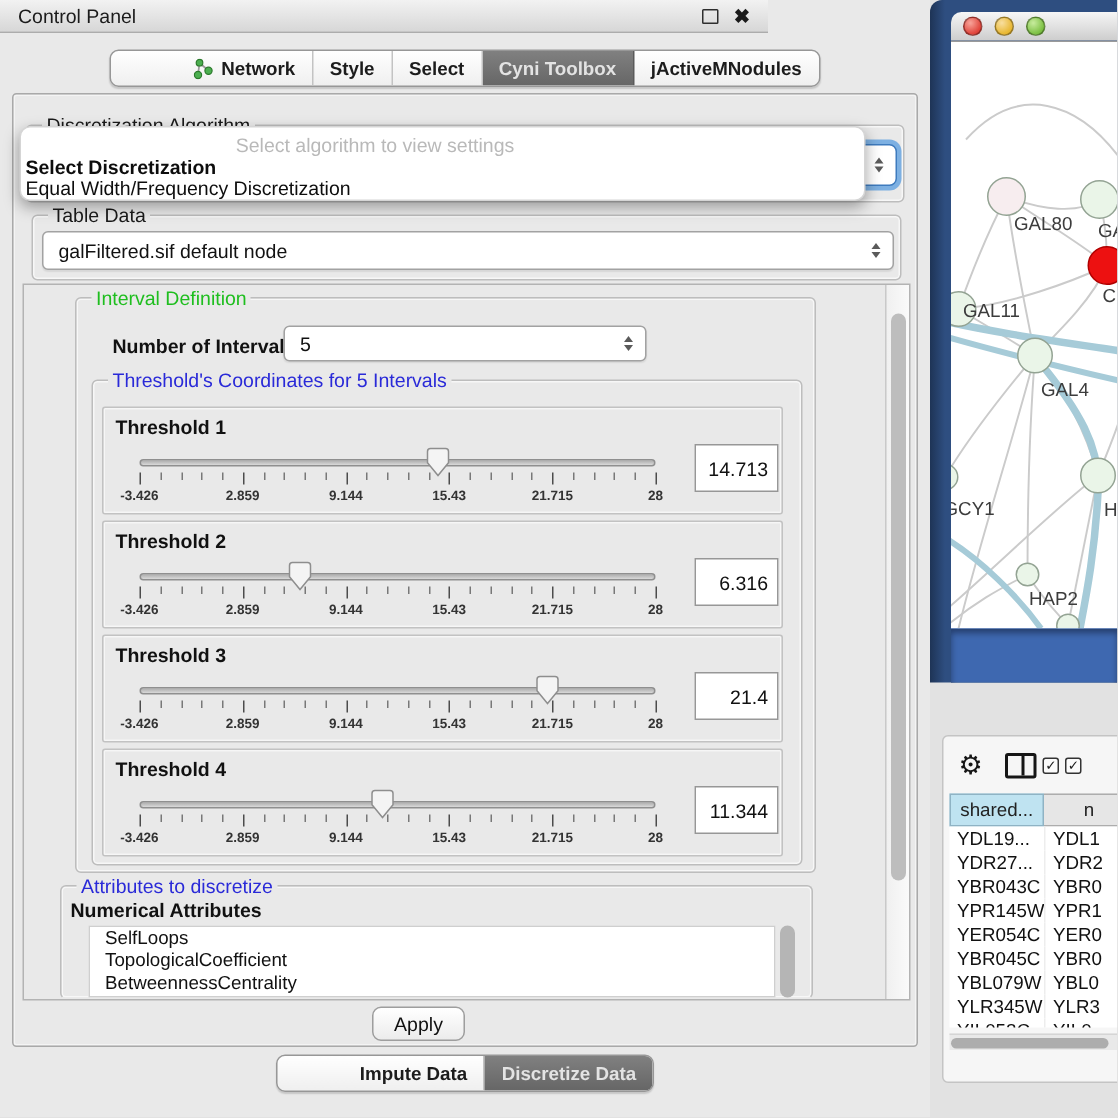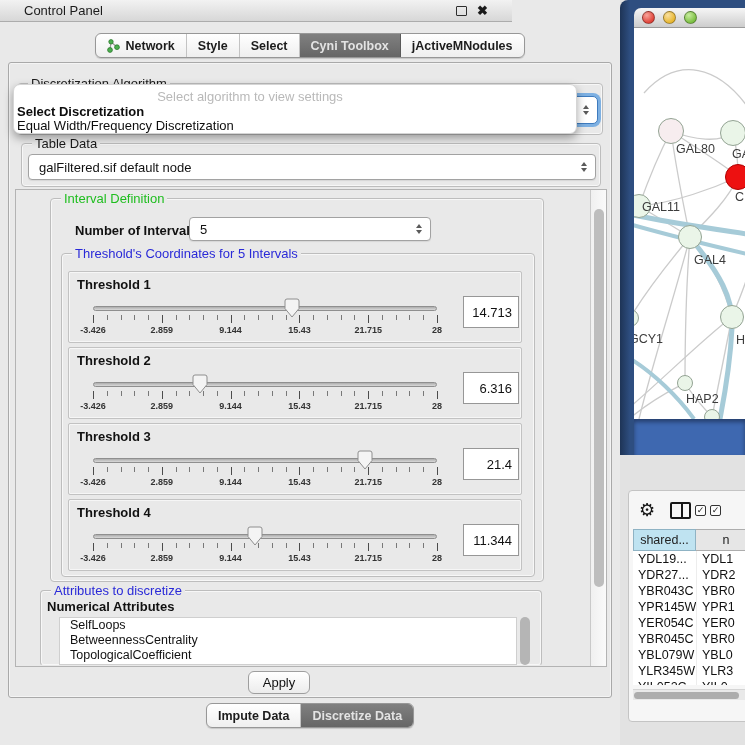--- a/index.html
+++ b/index.html
@@ -3,28 +3,28 @@
 <meta charset="utf-8">
 <style>
   * { margin:0; padding:0; box-sizing:border-box; }
   body { font-family:"Liberation Sans", sans-serif; background:#CFCFCF; }
   .screen { position:relative; width:745px; height:745px; overflow:hidden; background:#E9E9E9; }
 
   
   .left-panel { position:absolute; left:0; top:0; width:620px; height:745px; background:#E9E9E9; }
   .titlebar { position:absolute; left:0; top:0; width:512px; height:22px;
     background:linear-gradient(#F2F2F2,#D7D7D7); border-bottom:1px solid #ACACAC;
-    display:flex; align-items:center; padding:0 24px; font-size:13px; color:#1B1B1B; }
+    display:flex; align-items:center; padding:0 12px; font-size:13px; color:#1B1B1B; }
   .titlebar .spacer { flex:1; }
   .float-icon { width:11px; height:10px; border:1.6px solid #2E2E2E; border-radius:1px; margin-right:10px; }
   .close-icon { font-size:13px; font-weight:bold; color:#1A1A1A; line-height:10px; }
 
   .tabbar { position:absolute; left:0; top:33px; width:620px; display:flex; justify-content:center; }
   .segmented { display:inline-flex; height:25px; border:1px solid #979797; border-radius:6px;
-    overflow:hidden; background:linear-gradient(#FFFFFF,#EFEFEF); box-shadow:0 1px 1px rgba(0,0,0,.15); }
+    overflow:hidden; background:linear-gradient(#FFFFFF,#EFEFEF); box-shadow:0 1px 1px rgba(0,0,0,.15);padding-left:44px; }
   .seg { display:flex; align-items:center; gap:5px; padding:0 11px; font-size:12.5px; font-weight:bold;
     color:#1C1C1C; border-right:1px solid #C3C3C3; white-space:nowrap; }
   .seg:last-child { border-right:none; }
   .seg.selected { background:linear-gradient(#808080,#666666); color:#E3E3E3; border-right-color:#5A5A5A; }
 
   .outer-panel { position:absolute; left:8px; top:62px; width:604px; height:636px;
     border:1px solid #A9A9A9; border-radius:3px; background:#E9E9E9;
     box-shadow:inset 0 0 0 1px #F4F4F4; }
 
   .group { position:absolute; border:1px solid #BDBDBD; border-radius:4px;
@@ -407,22 +407,22 @@
   </div>
               </div>
           </div>
         </div>
 
         <div class="group attr-group">
           <span class="group-title blue">Attributes to discretize</span>
           <span class="attr-label">Numerical Attributes</span>
           <div class="attr-list" id="attr-list">
               <div class="list-item">SelfLoops</div>
+              <div class="list-item">TopologicalCoefficient</div>
               <div class="list-item">BetweennessCentrality</div>
-              <div class="list-item">TopologicalCoefficient</div>
             </div>
           <div class="attr-scroll">
               <div class="thumb"></div>
             </div>
         </div>
 
         <div class="vscroll">
           <div class="thumb" style="top:19px;height:378px;"></div>
         </div>
       </div>

